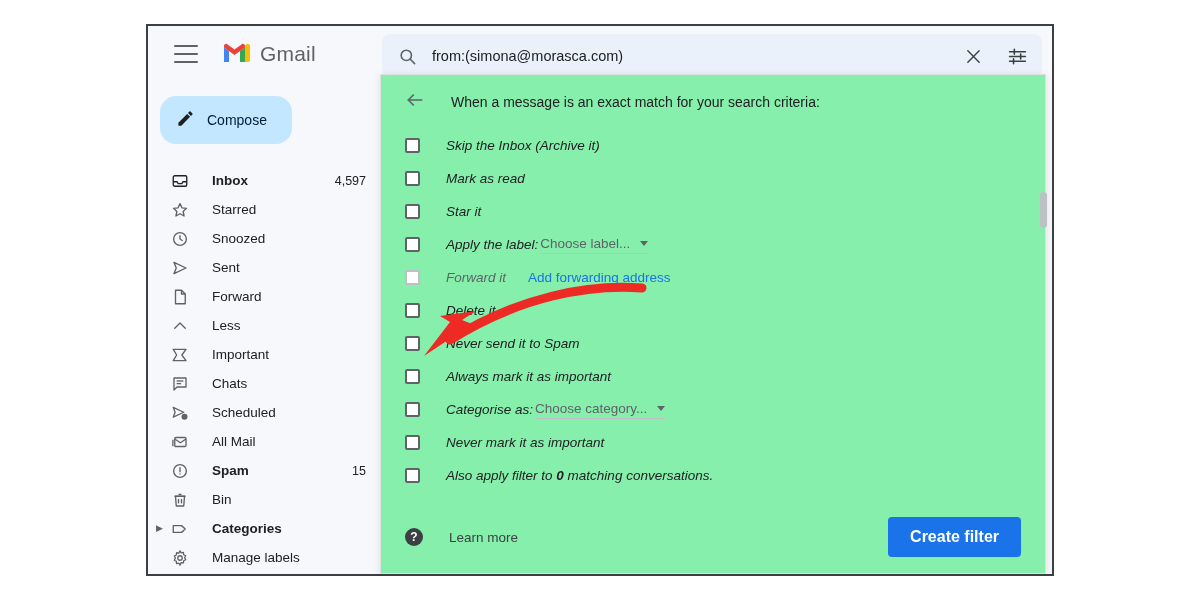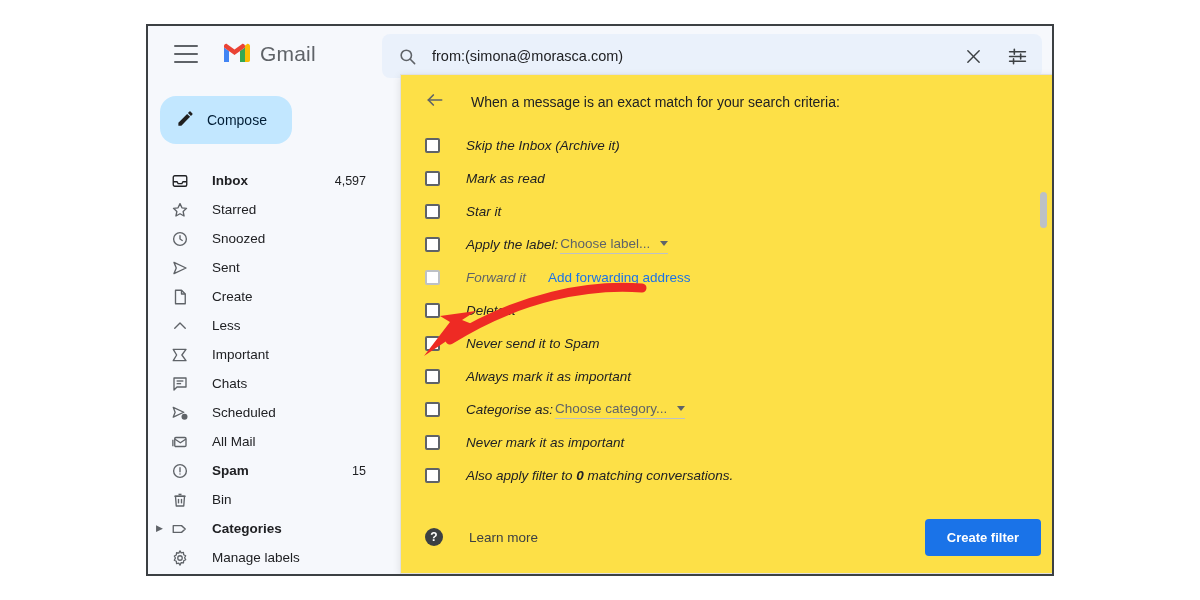--- a/index.html
+++ b/index.html
@@ -164,25 +164,25 @@
     position: absolute;
     left: 8px;
     font-size: 9px;
     color: #5f6368;
     line-height: 1;
   }
 
   
   .filter-panel {
     position: absolute;
-    left: 252px;
+    left: 232px;
     top: 48px;
     width: 666px;
     height: 500px;
-    background: #fde047;
+    background: #86efac;
     border: 1px solid #e0e0e0;
     box-shadow: 0 2px 8px rgba(0,0,0,.10);
   }
 
   .panel-header {
     display: flex;
     align-items: center;
     height: 54px;
     padding-left: 24px;
   }
@@ -274,21 +274,21 @@
   .learn-more {
     margin-left: 26px;
     font-size: 13.5px;
     color: #3c4043;
     cursor: pointer;
   }
   .create-filter {
     margin-left: auto;
     background: #1a73e8;
     color: #fff;
-    font-size: 13px;
+    font-size: 16px;
     font-weight: bold;
     border: none;
     border-radius: 4px;
     padding: 11px 22px;
     cursor: pointer;
     font-family: "Liberation Sans", sans-serif;
   }
 
   
   .scroll-track {
@@ -430,21 +430,21 @@
           <span class="nav-count"></span>
         </div>
 
         <div class="nav-item">
           <span class="nav-icon">
             <svg width="18" height="18" viewBox="0 0 24 24" fill="none" stroke="#5f6368" stroke-width="1.8" stroke-linejoin="round">
               <path d="M6 3h8l5 5v13H6z"></path>
               <path d="M14 3v5h5"></path>
             </svg>
           </span>
-          <span class="nav-label">Create</span>
+          <span class="nav-label">Forward</span>
           <span class="nav-count"></span>
         </div>
 
         <div class="nav-item">
           <span class="nav-icon">
             <svg width="18" height="18" viewBox="0 0 24 24" fill="none" stroke="#5f6368" stroke-width="1.8" stroke-linecap="round" stroke-linejoin="round">
               <path d="M5 15l7-7 7 7"></path>
             </svg>
           </span>
           <span class="nav-label">Less</span>

